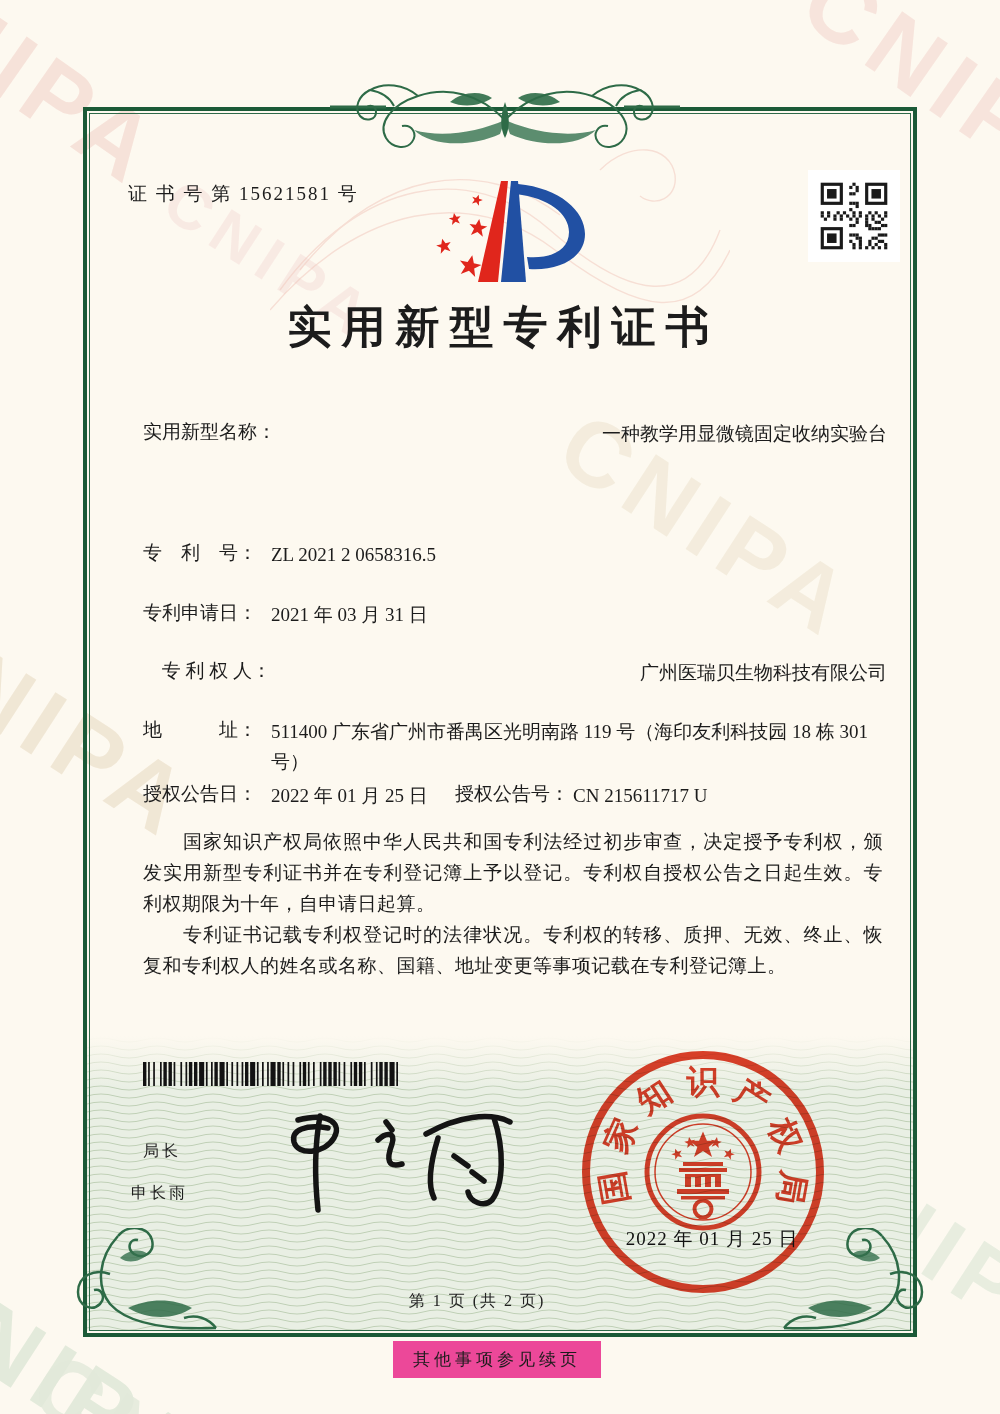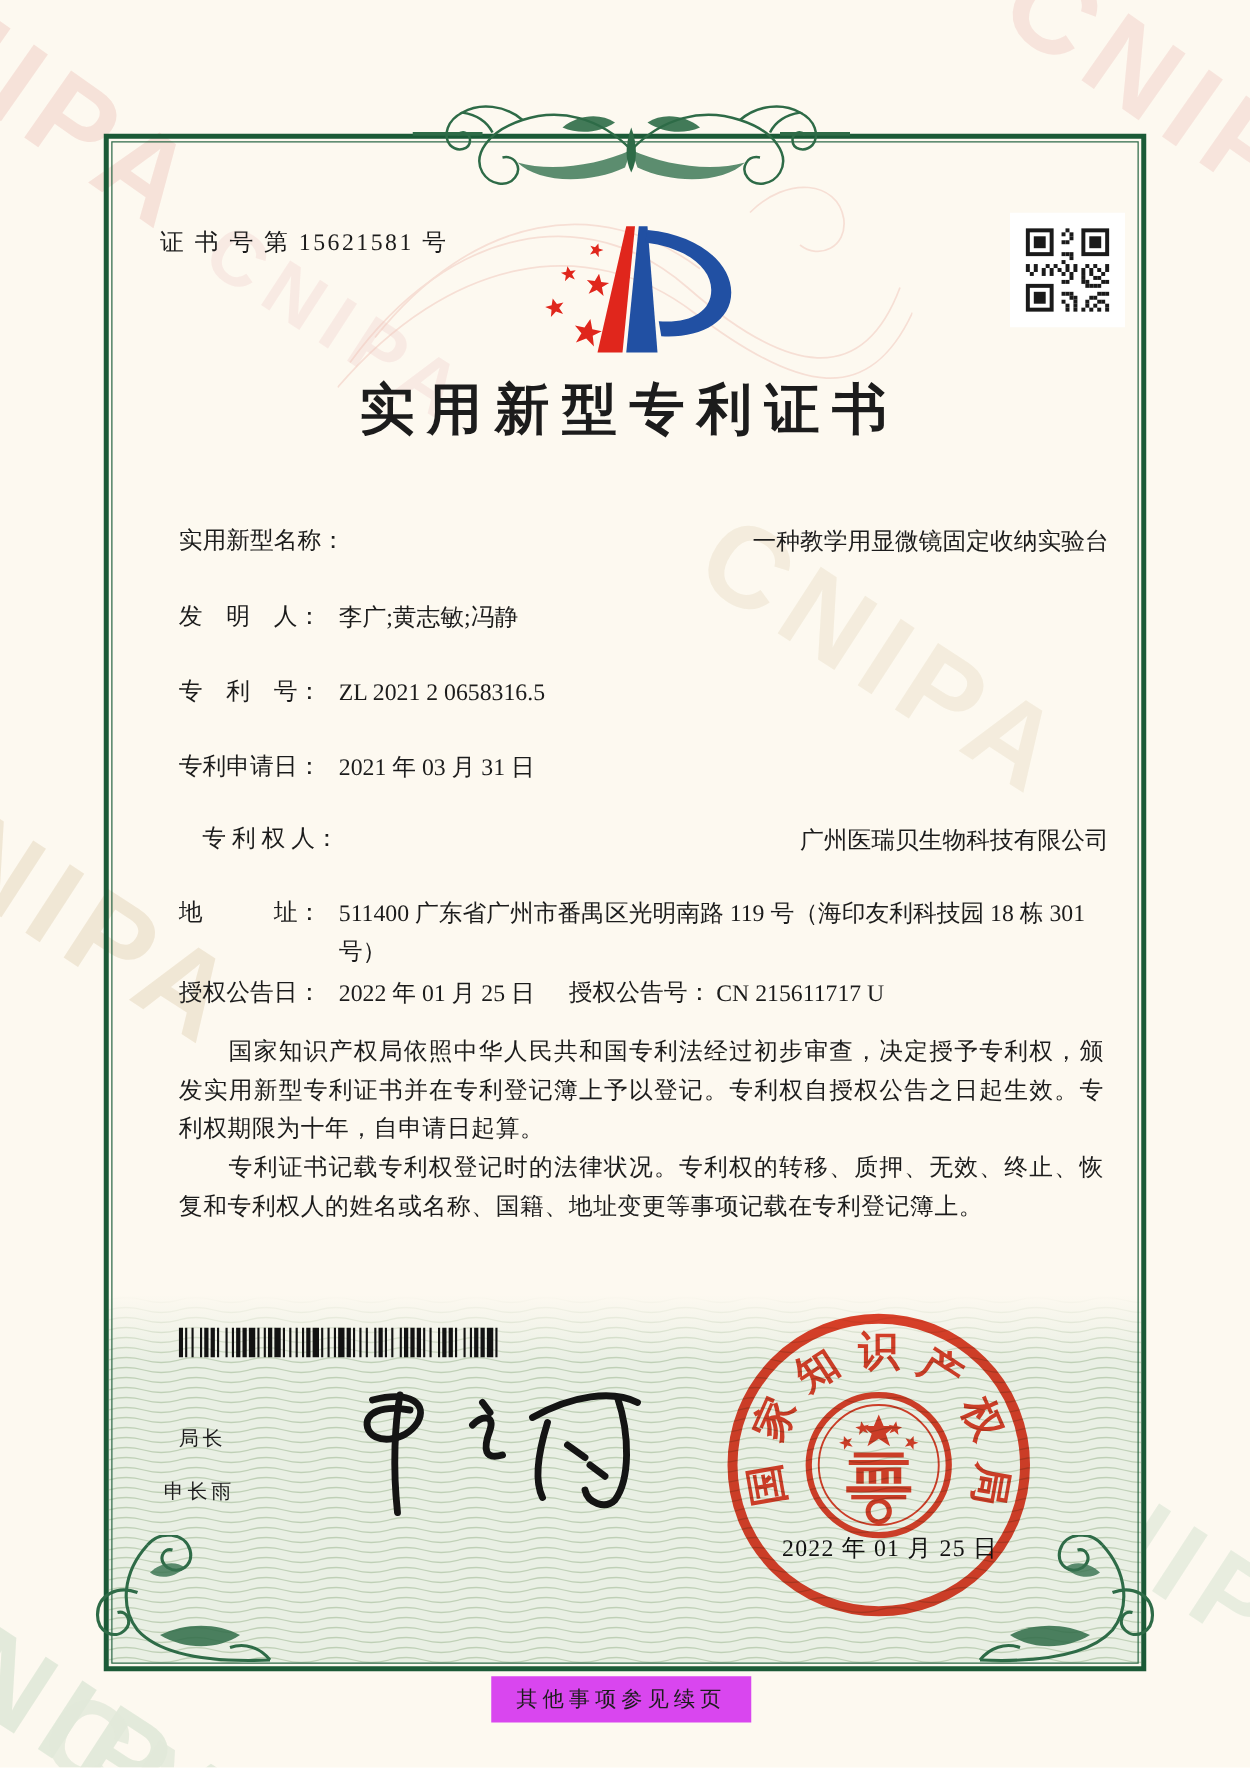--- a/index.html
+++ b/index.html
@@ -35,21 +35,21 @@
   .pair2{display:flex;}
   .pair2 .lbl{flex:0 0 118px;}
   .paras{left:143px;top:826px;width:740px;font-size:19px;line-height:31px;
     text-align:justify;letter-spacing:.5px;}
   .paras p{margin:0;text-indent:2.1em;}
   .signer{font-size:16px;letter-spacing:3px;}
   .pageno{left:337px;top:1291px;width:280px;text-align:center;font-size:16px;color:#222;letter-spacing:2px;z-index:3;}
   .sealdate{left:612px;top:1226px;width:200px;text-align:center;font-size:19px;
     letter-spacing:1px;color:#111;z-index:5;}
   .footerbox{
-    position:absolute;left:393px;top:1341px;background:#d946ef;
+    position:absolute;left:393px;top:1341px;background:#ec4899;
     padding:7px 20px;font-size:17px;letter-spacing:4px;z-index:3;
   }
   svg{display:block;}
   .seal-svg{opacity:.92;mix-blend-mode:multiply;}
 </style>
 </head>
 <body>
 
 <div class="page">
 
@@ -239,24 +239,20 @@
         <rect x="20" y="20" width="1" height="1" fill="#1a1a1a"></rect>
       </g>
   </svg>
 
   <div class="abs title">实用新型专利证书</div>
 
   <div class="row" style="top:419px;text-align:right;">
     <span class="lbl">实用新型名称：</span>
     <span class="val">一种教学用显微镜固定收纳实验台</span>
   </div>
-  <div class="row" style="top:480px;">
-    <span class="lbl">发　明　人：</span>
-    <span class="val">李广;黄志敏;冯静</span>
-  </div>
   <div class="row" style="top:540px;">
     <span class="lbl">专　利　号：</span>
     <span class="val">ZL 2021 2 0658316.5</span>
   </div>
   <div class="row" style="top:600px;">
     <span class="lbl">专利申请日：</span>
     <span class="val">2021 年 03 月 31 日</span>
   </div>
   <div class="row" style="top:658px;text-align:right;">
     <span class="lbl">专 利 权 人：</span>
@@ -382,16 +378,17 @@
         <rect x="114" y="131" width="4" height="10"></rect>
         <rect x="124" y="131" width="4" height="10"></rect>
         <rect x="134" y="131" width="4" height="10"></rect>
       </g>
       <circle cx="126" cy="163" r="8.5" fill="none" stroke="#dd3018" stroke-width="4"></circle>
     </g>
   </svg>
 
   <div class="abs sealdate">2022 年 01 月 25 日</div>
 
+  <div class="abs pageno">第 1 页 (共 2 页)</div>
 
   <div class="footerbox">其他事项参见续页</div>
 
 </div>
 
 </body></html>

